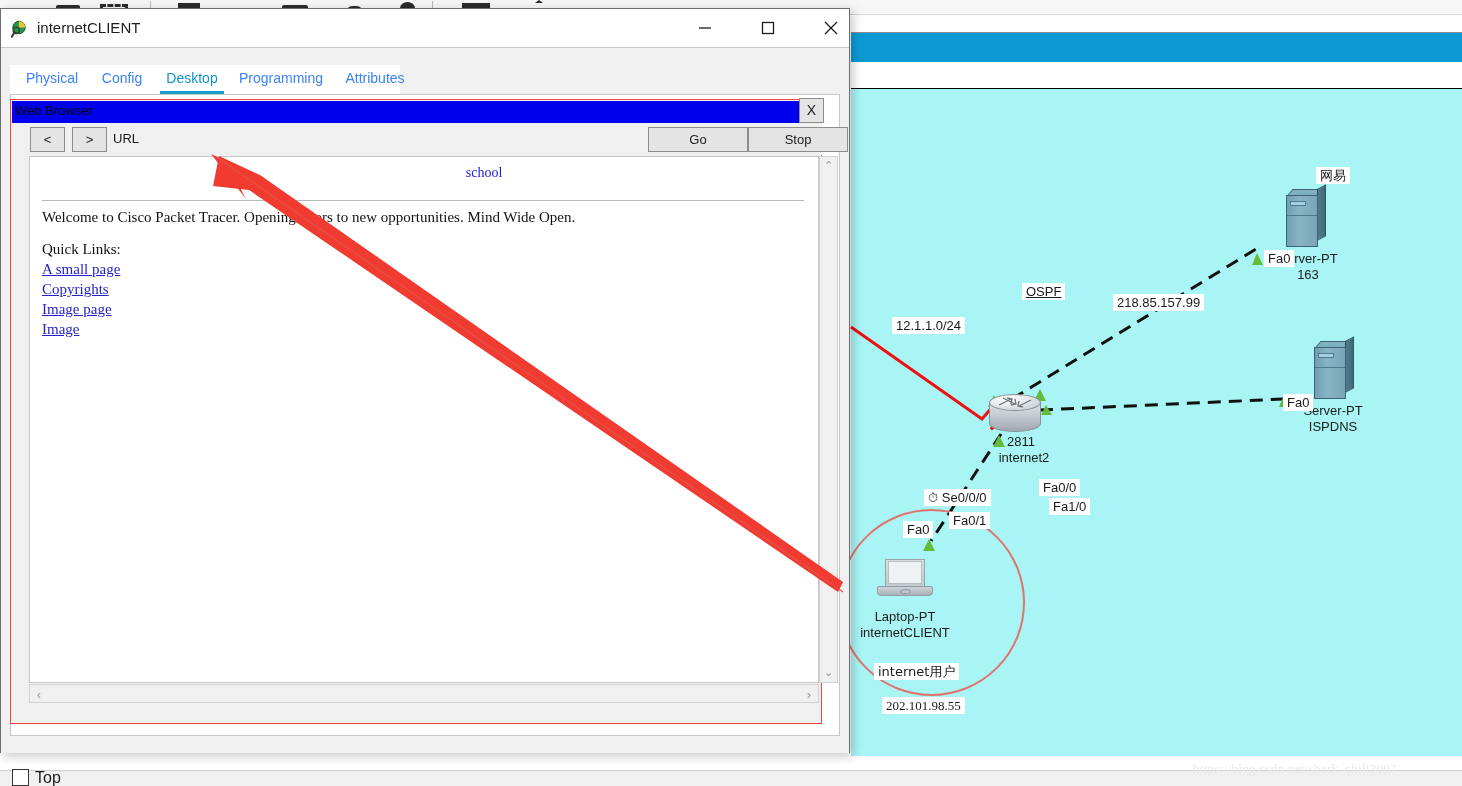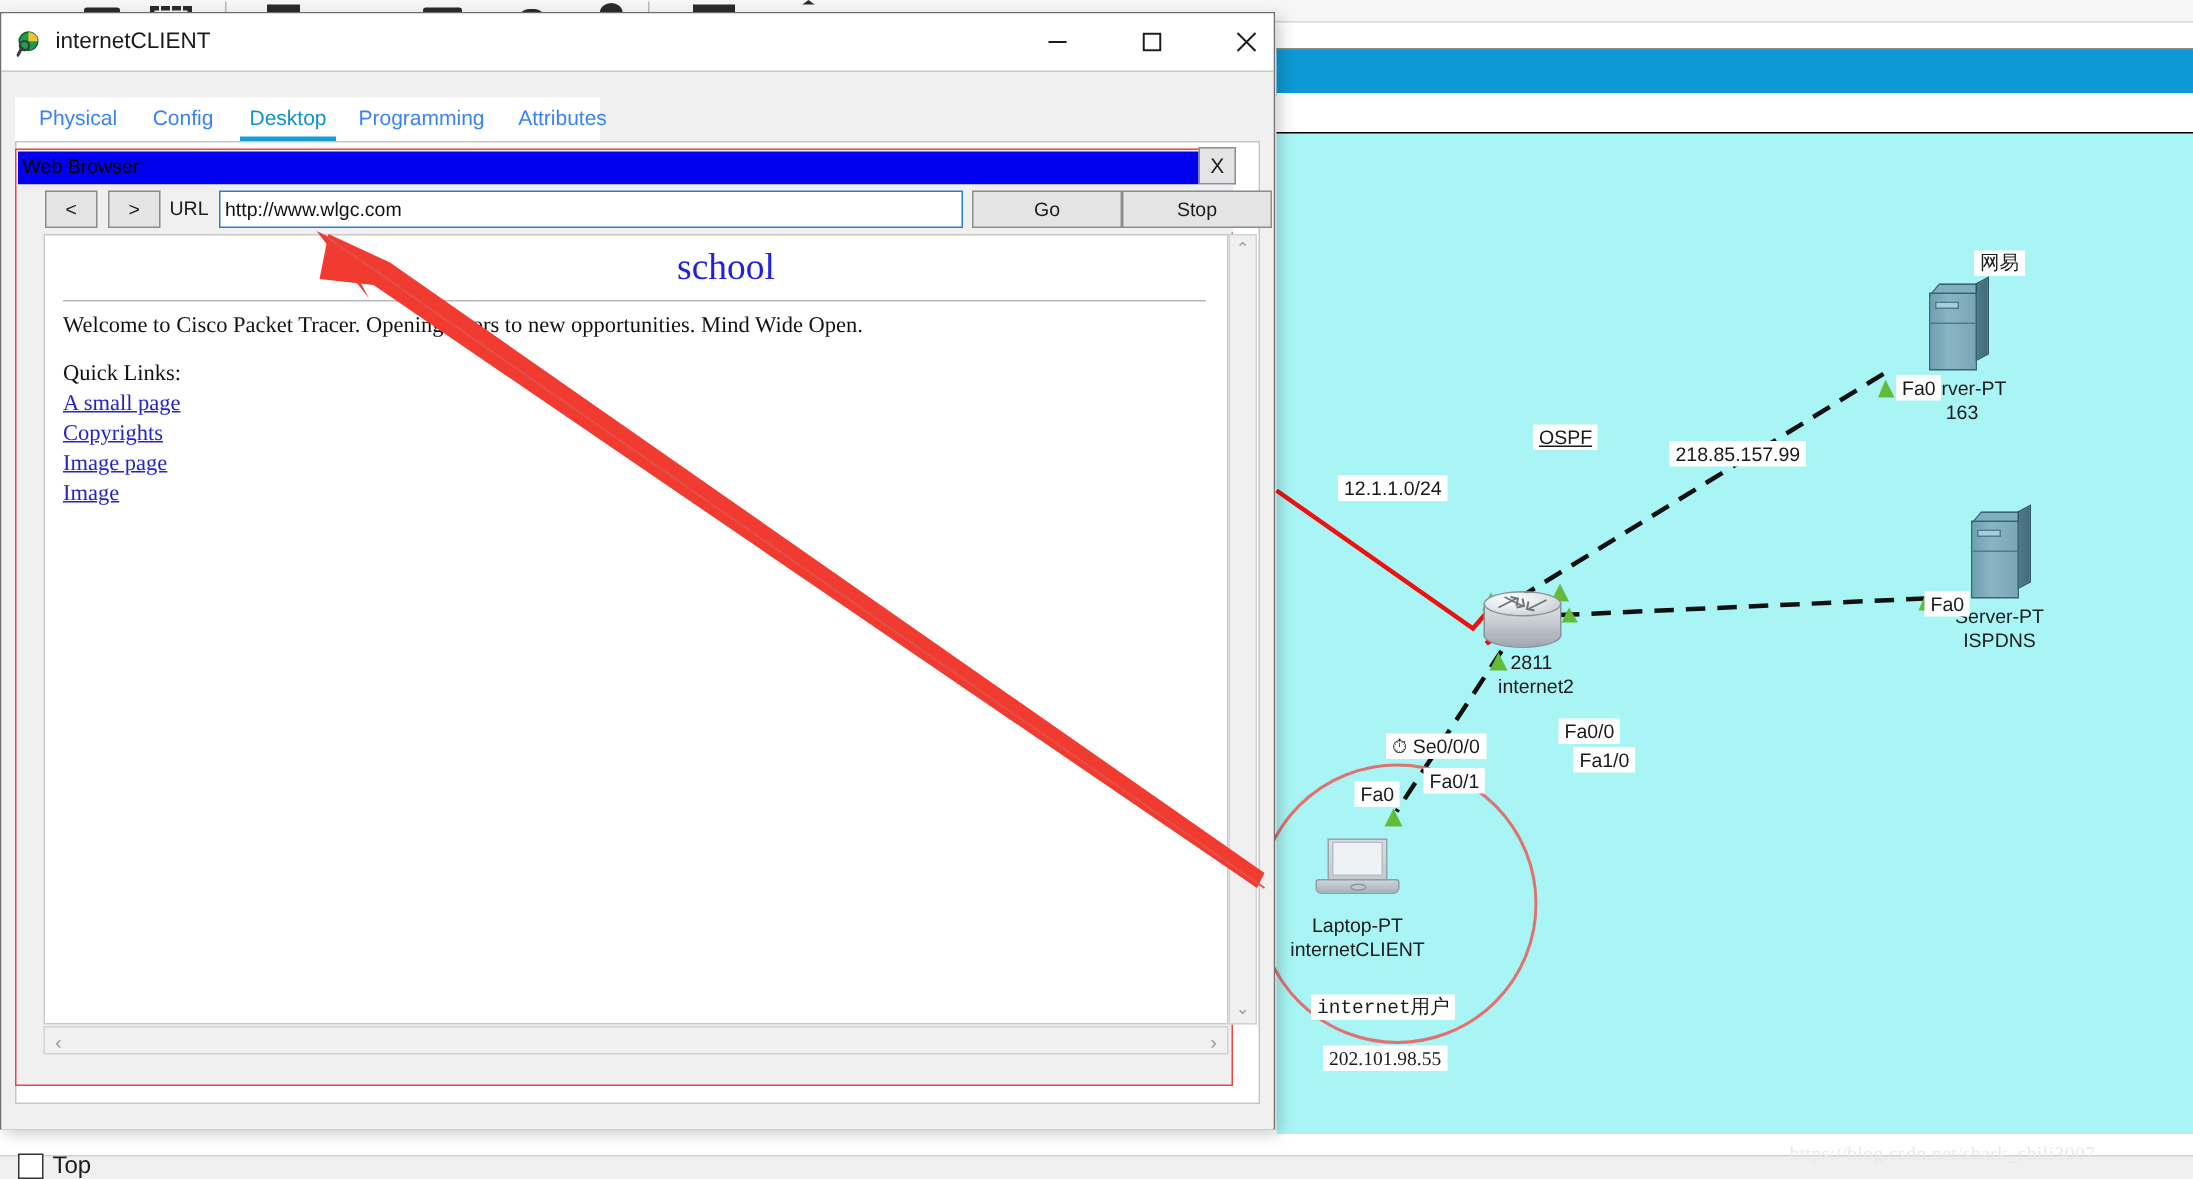--- a/index.html
+++ b/index.html
@@ -98,21 +98,21 @@
   #url-label{position:absolute;left:101px;top:8px;font-size:13px;color:#1b1b1b;}
   #url-input{position:absolute;left:134px;top:4px;width:496px;height:25px;background:#ffffff;border:1px solid #2a7fd4;box-sizing:border-box;
              font-family:"Liberation Sans",sans-serif;font-size:13px;color:#111;padding:0 3px;outline:none;}
   .actbtn{position:absolute;top:4px;width:100px;height:25px;background:#e4e4e4;border:1px solid #8c8c8c;box-sizing:border-box;
           font-size:13px;text-align:center;line-height:23px;color:#1b1b1b;cursor:default;}
   #btn-go{left:636px;}
   #btn-stop{left:736px;}
 
   #bw-page{position:absolute;left:18px;top:56px;width:790px;height:527px;background:#ffffff;border:1px solid #c8c8c8;box-sizing:border-box;overflow:hidden;
            font-family:"Liberation Serif",serif;}
-  #page-heading{position:absolute;left:0;top:8px;width:908px;text-align:center;color:#2020dd;font-size:25px;}
+  #page-heading{position:absolute;left:0;top:8px;width:908px;text-align:center;color:#2020dd;font-size:14px;}
   #page-hr{position:absolute;left:12px;top:43px;width:762px;height:1px;background:#b8b8b8;}
   #page-welcome{position:absolute;left:12px;top:52px;font-size:15px;color:#111;}
   #page-ql{position:absolute;left:12px;top:84px;font-size:15px;color:#111;}
   .plink{position:absolute;left:12px;font-size:15px;color:#2323c8;text-decoration:underline;cursor:pointer;}
 
   
   #vscroll{position:absolute;left:808px;top:56px;width:19px;height:527px;background:#f0f0f0;border:1px solid #d2d2d2;box-sizing:border-box;}
   #hscroll{position:absolute;left:18px;top:584px;width:790px;height:19px;background:#f0f0f0;border:1px solid #d2d2d2;box-sizing:border-box;}
   .sb-arrow{position:absolute;color:#9a9a9a;font-size:11px;text-align:center;cursor:default;}
 
@@ -218,21 +218,21 @@
     <div class="nlabel" style="left:188px;top:390px;">Fa0/0</div>
     <div class="nlabel" style="left:198px;top:409px;">Fa1/0</div>
     <div class="nlabel" style="left:413px;top:161px;">Fa0</div>
     <div class="nlabel" style="left:432px;top:305px;">Fa0</div>
     <div class="nlabel" style="left:52px;top:432px;">Fa0</div>
 
     <div class="nlabel" style="left:41px;top:228px;">12.1.1.0/24</div>
     <div class="nlabel" style="left:171px;top:194px;text-decoration:underline;">OSPF</div>
     <div class="nlabel" style="left:262px;top:205px;">218.85.157.99</div>
     <div class="nlabel" style="left:31px;top:608px;font-family:Liberation Serif, serif;">202.101.98.55</div>
-    <div class="nlabel chinese" style="left:23px;top:574px;font-family:Liberation Mono, monospace;">internet用户</div>
+    <div class="nlabel chinese" style="left:23px;top:574px;">internet用户</div>
     <div class="nlabel chinese" style="left:465px;top:78px;">网易</div>
   </div>
 
   <div id="pt-bottomstrip"></div>
   <div id="pt-bottomstrip2"></div>
   <div class="watermark" style="left:1193px;top:761px;font-family:Liberation Serif, serif;">https://blog.csdn.net/shark_chili3007</div>
 </div>
 
 <div id="dlg">
 
@@ -278,21 +278,20 @@
     <div id="browser">
       <div id="bw-title">
         <div id="bw-title-text">Web Browser</div>
       </div>
       <div id="bw-close">X</div>
 
       <div id="bw-toolbar">
         <div class="navbtn" id="nav-back">&lt;</div>
         <div class="navbtn" id="nav-fwd">&gt;</div>
         <div id="url-label">URL</div>
-        <input id="url-input" type="text" value="http://www.wlgc.com" placeholder="http://" style="">
         <div class="actbtn" id="btn-go">Go</div>
         <div class="actbtn" id="btn-stop">Stop</div>
       </div>
 
       <div id="bw-page">
         <div id="page-heading">school</div>
         <div id="page-hr"></div>
         <div id="page-welcome">Welcome to Cisco Packet Tracer. Opening doors to new opportunities. Mind Wide Open.</div>
         <div id="page-ql">Quick Links:</div>
         <a class="plink" style="top:104px;">A small page</a>

